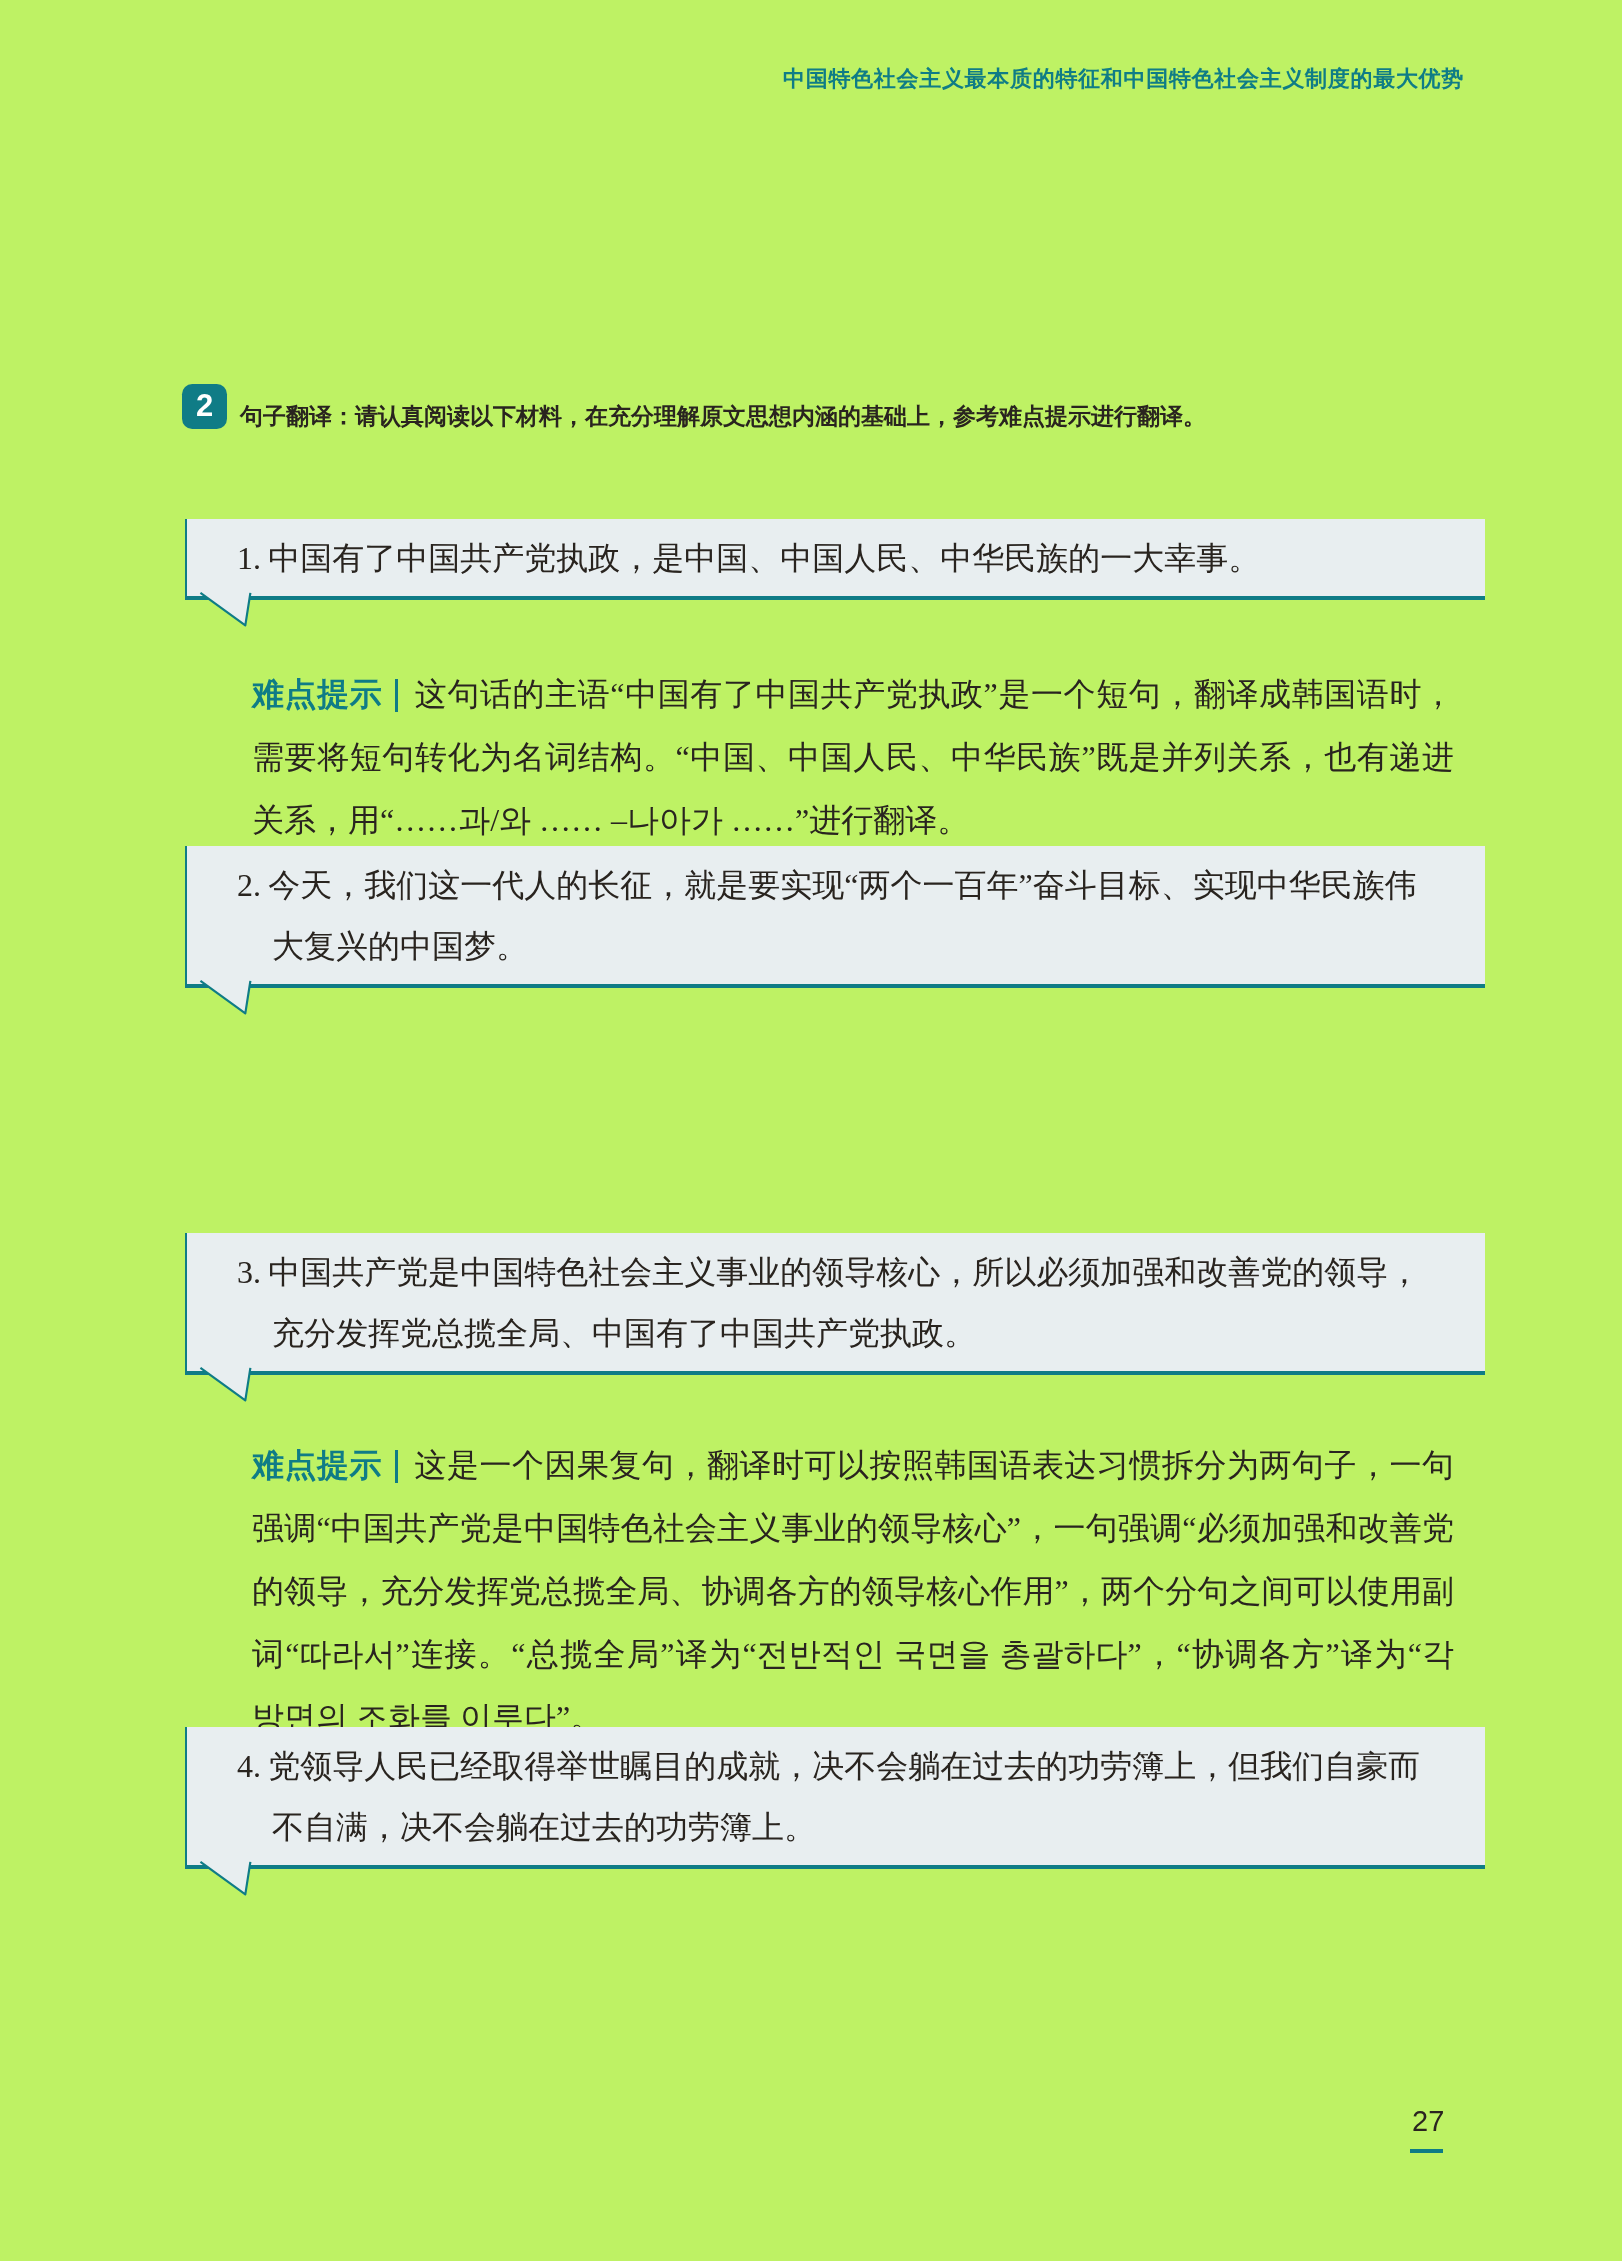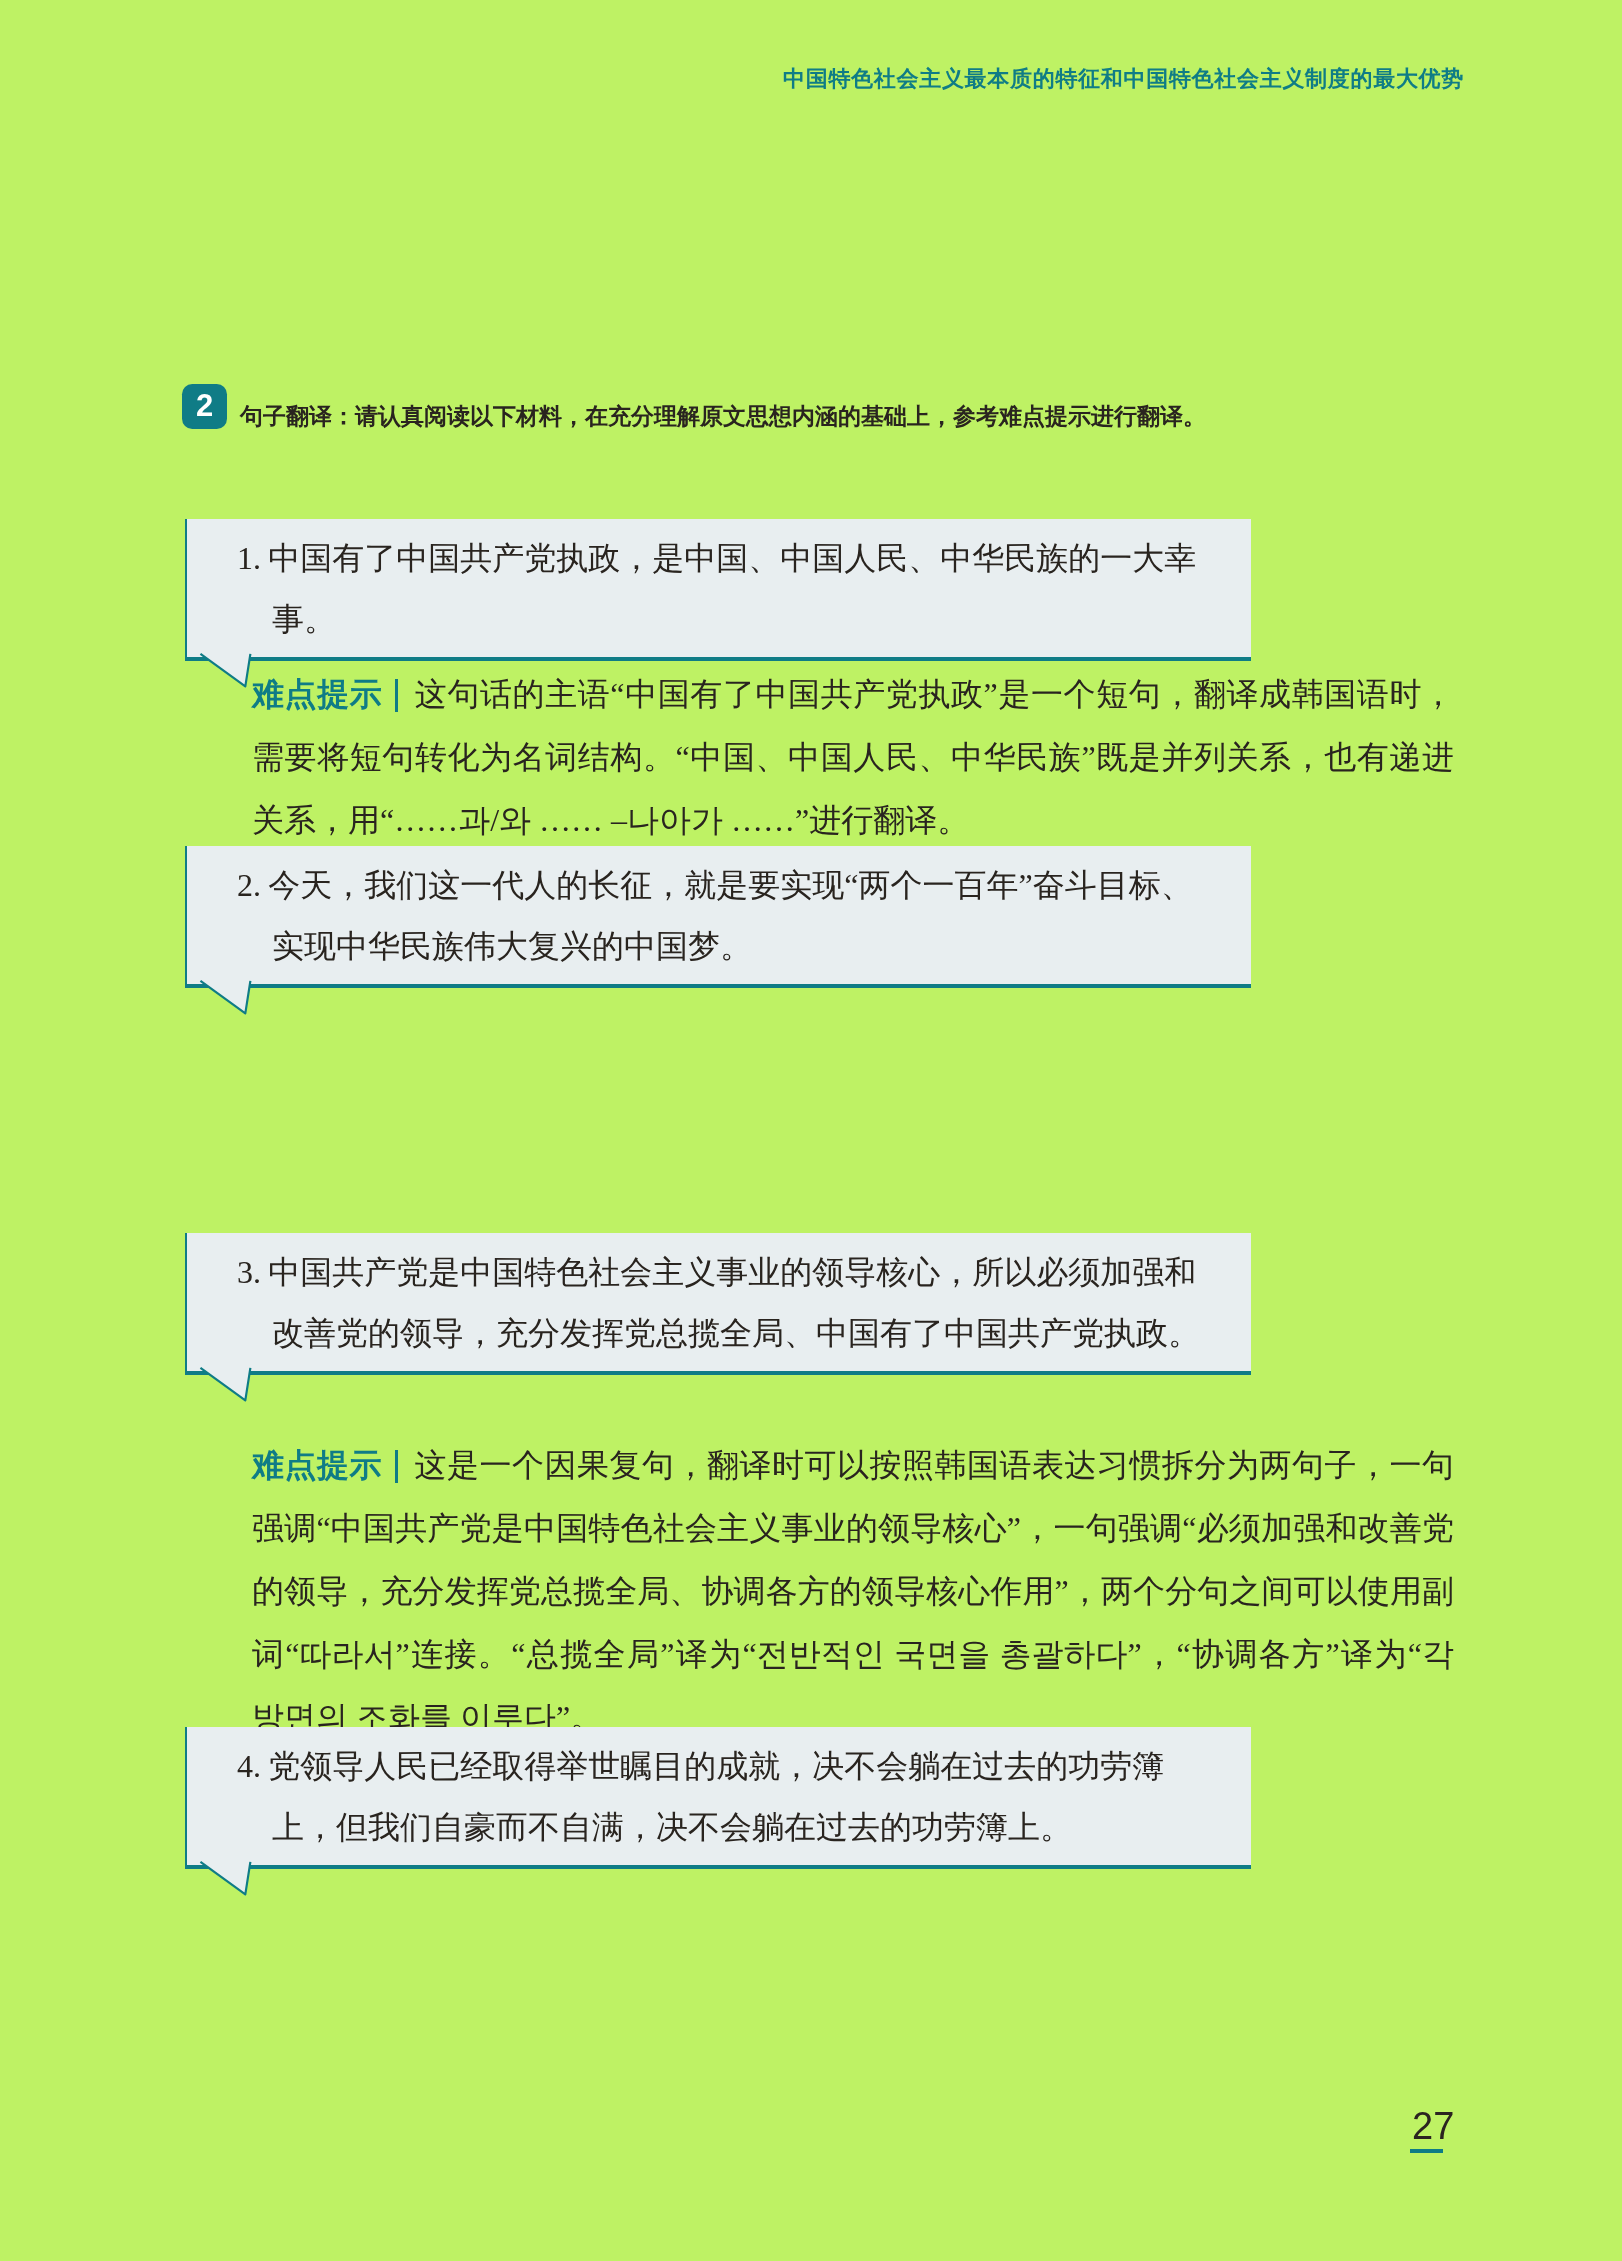--- a/index.html
+++ b/index.html
@@ -63,21 +63,21 @@
     margin:0;
     padding-left:58px;
     width:1222px;
     font-size:23px;
     font-weight:700;
     line-height:77px;
   }
   .quote-box{
     position:absolute;
     left:185px;
-    width:1066px;
+    width:1300px;
     box-sizing:border-box;
     background:var(--box-bg);
     border-left:2.2px solid var(--accent);
     border-bottom:4.4px solid var(--accent);
     padding:8.7px 51px 7.3px 50px;
   }
   .quote-box p{
     margin:0;
     font-size:32px;
     line-height:61px;
@@ -124,21 +124,21 @@
     height:33px;
     background:var(--accent);
     margin:0 16px 0 13px;
     vertical-align:-6.5px;
   }
   .page-number{
     position:absolute;
     top:2105px;
     left:1412px;
     font-family:"Liberation Sans","DejaVu Sans",sans-serif;
-    font-size:38px;
+    font-size:29px;
     font-weight:500;
     color:#2b2420;
   }
   .page-number-rule{
     position:absolute;
     top:2149px;
     left:1410px;
     width:33px;
     height:3.6px;
     background:var(--accent);

